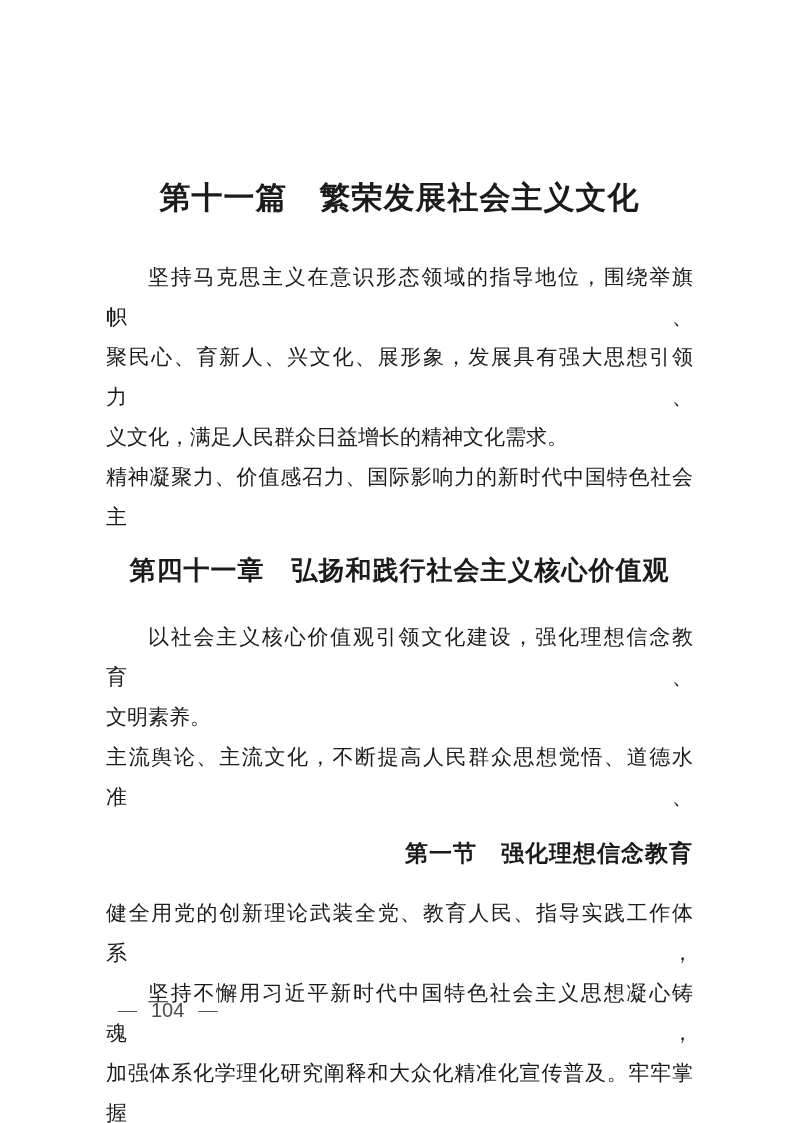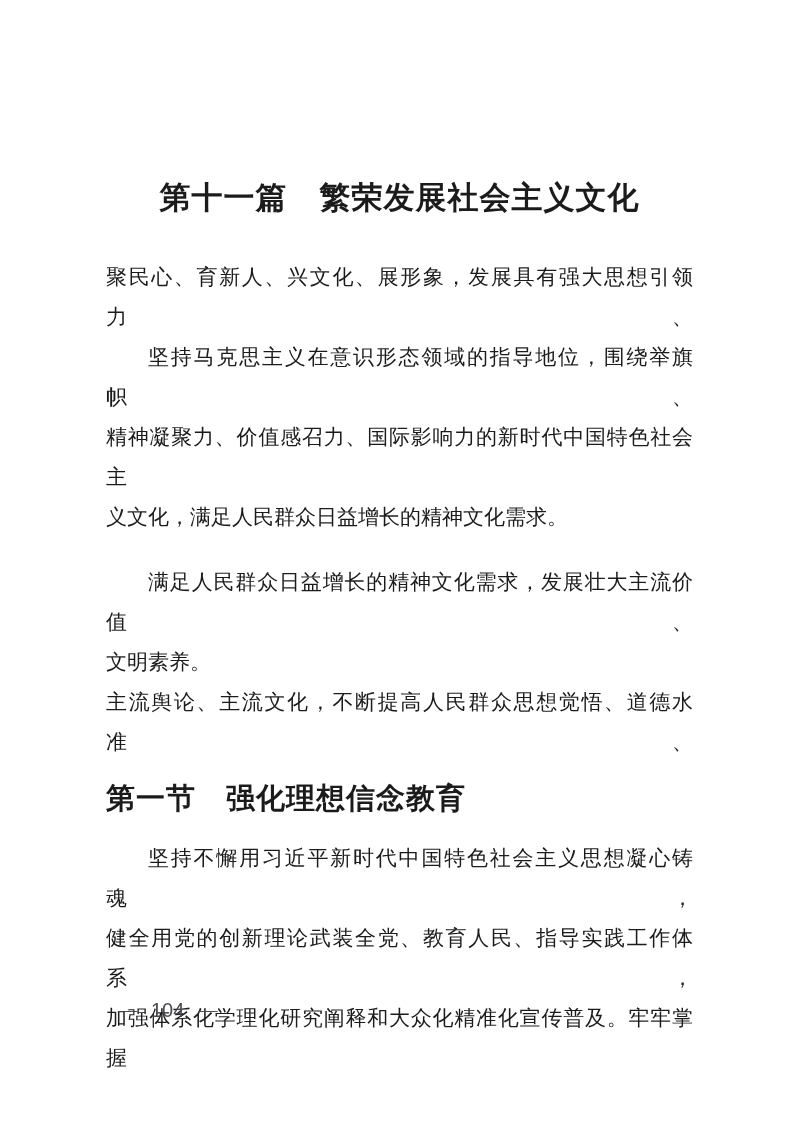--- a/index.html
+++ b/index.html
@@ -47,24 +47,24 @@
     margin-top: 13px;
     font-size: 26px;
     line-height: 42px;
     font-weight: bold;
     text-align: center;
     letter-spacing: 1px;
   }
   .p2 { margin-top: 25px; }
   .section-title {
     margin-top: 16px;
-    font-size: 29px;
+    font-size: 23px;
     line-height: 40px;
     font-weight: bold;
-    text-align: left;
+    text-align: right;
     font-family: "Liberation Sans", "DejaVu Sans", sans-serif;
     letter-spacing: 1px;
   }
   .p3 { margin-top: 20px; }
   .footer {
     position: absolute;
     left: 118px;
     top: 1000px;
     font-size: 20px;
     line-height: 20px;
@@ -80,38 +80,39 @@
 <body>
 
 <div class="page">
   <div class="content">
 
     <h1 class="part-title">
       <div>第十一篇　繁荣发展社会主义文化</div>
     </h1>
 
     <div class="para p1">
+      <span class="line first">坚持马克思主义在意识形态领域的指导地位，围绕举旗帜、</span>
       <span class="line">聚民心、育新人、兴文化、展形象，发展具有强大思想引领力、</span>
-      <span class="line first">坚持马克思主义在意识形态领域的指导地位，围绕举旗帜、</span>
+      <span class="line last">义文化，满足人民群众日益增长的精神文化需求。</span>
       <span class="line">精神凝聚力、价值感召力、国际影响力的新时代中国特色社会主</span>
-      <span class="line last">义文化，满足人民群众日益增长的精神文化需求。</span>
     </div>
 
+    <h2 class="chapter-title">第四十一章　弘扬和践行社会主义核心价值观</h2>
 
     <div class="para p2">
-      <span class="line first">满足人民群众日益增长的精神文化需求，发展壮大主流价值、</span>
+      <span class="line first">以社会主义核心价值观引领文化建设，强化理想信念教育、</span>
       <span class="line last">文明素养。</span>
       <span class="line">主流舆论、主流文化，不断提高人民群众思想觉悟、道德水准、</span>
     </div>
 
     <h3 class="section-title">第一节　强化理想信念教育</h3>
 
     <div class="para p3">
+      <span class="line">健全用党的创新理论武装全党、教育人民、指导实践工作体系，</span>
       <span class="line first">坚持不懈用习近平新时代中国特色社会主义思想凝心铸魂，</span>
-      <span class="line">健全用党的创新理论武装全党、教育人民、指导实践工作体系，</span>
       <span class="line">加强体系化学理化研究阐释和大众化精准化宣传普及。牢牢掌握</span>
 
     </div>
 
   </div>
 
   <div class="footer">
     <span class="dash">—</span>
     <span class="num">104</span>
     <span class="dash">—</span>

